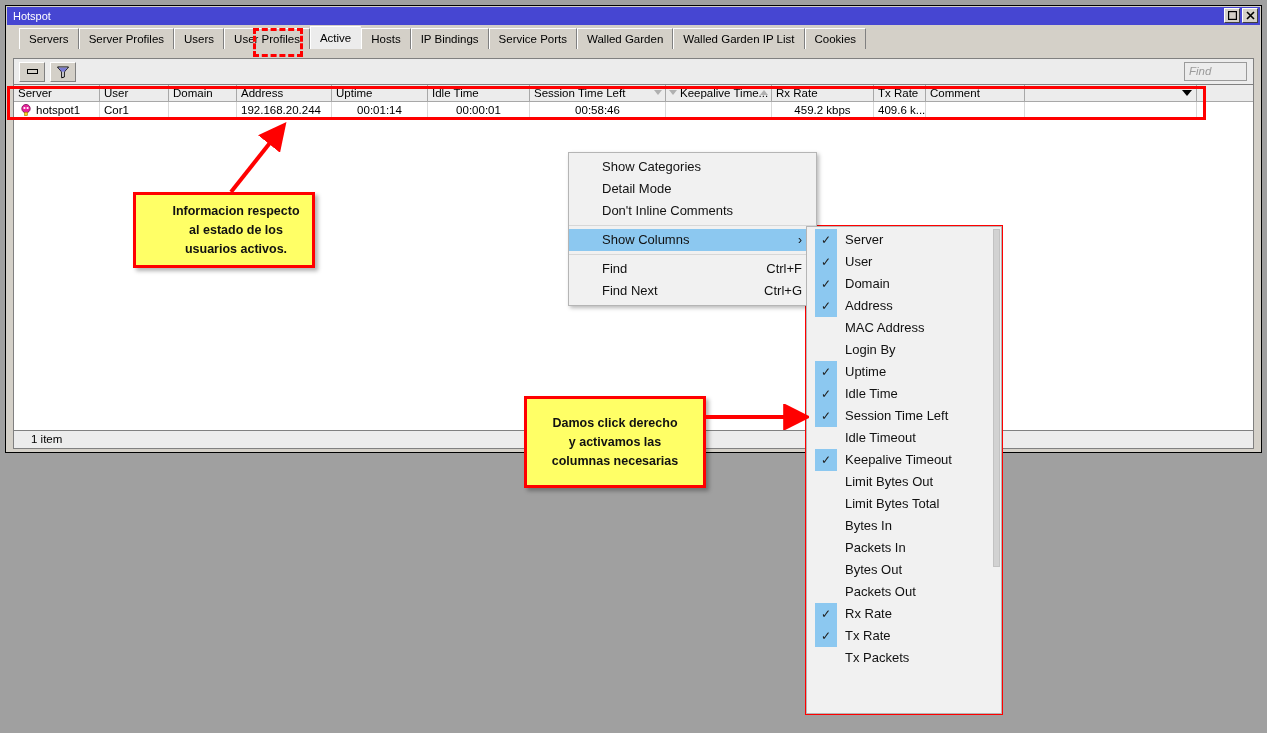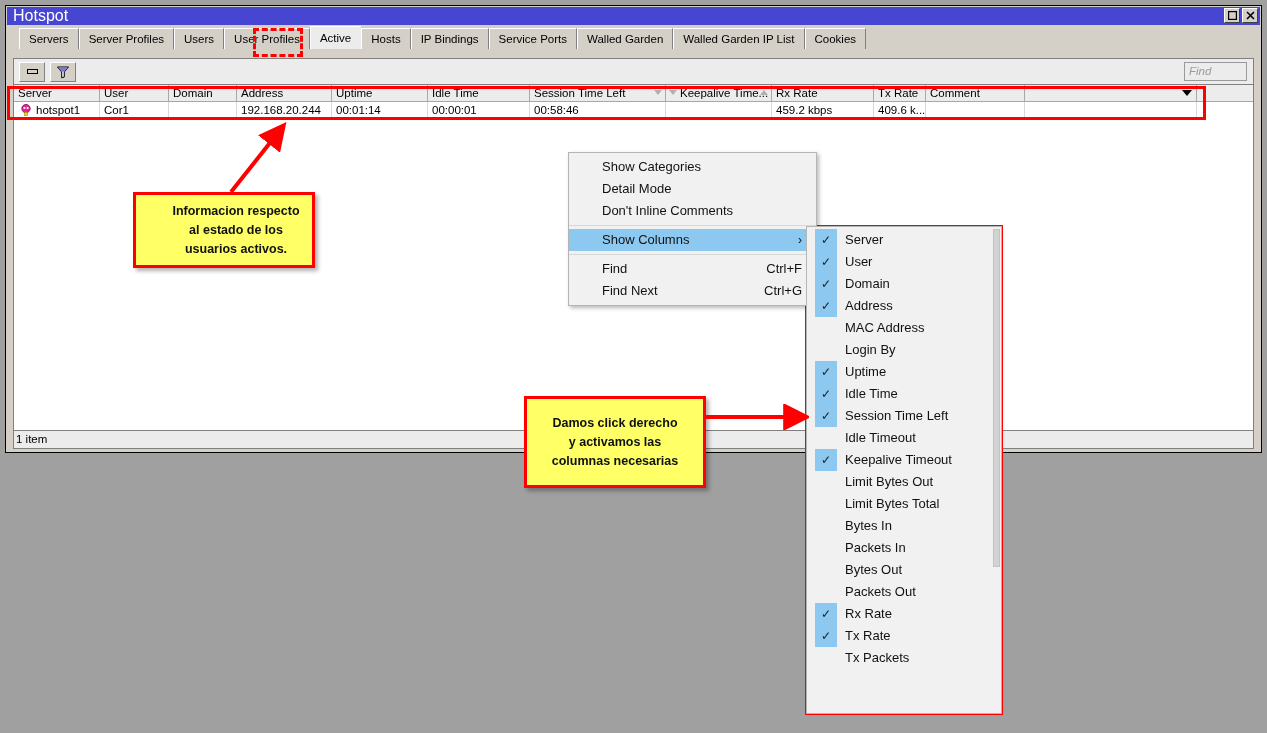--- a/index.html
+++ b/index.html
@@ -17,21 +17,21 @@
     width: 1257px; height: 448px;
     background: #d4d0c8;
     border: 1px solid #000;
     box-sizing: border-box;
   }
   .titlebar {
     position: absolute; left: 1px; top: 1px;
     width: 1253px; height: 18px;
     background: #4646d2;
     color: #ffffff;
-    font-size: 16px;
+    font-size: 11px;
     line-height: 18px;
     padding-left: 6px;
     box-sizing: border-box;
     user-select: none;
   }
   .titlebar-buttons {
     position: absolute; right: 2px; top: 1px;
     display: flex; gap: 2px;
   }
   .tbtn {
@@ -166,21 +166,21 @@
   .datarow .cell {
     font-size: 11.5px;
     line-height: 16px;
     color: #000;
     border-right: 1px solid #d8d8d8;
     padding: 0 4px;
     box-sizing: border-box;
     white-space: nowrap;
     overflow: hidden;
   }
-  .cell.num { text-align: left; }
+  .cell.num { text-align: center; }
   .server-cell { display: flex; align-items: center; gap: 4px; padding-left: 6px !important; }
   .hs-icon { width: 12px; height: 12px; flex: 0 0 12px; }
   .dropdown-arrow {
     width: 0; height: 0;
     border-left: 5px solid transparent;
     border-right: 5px solid transparent;
     border-top: 6px solid #000;
     margin: 5px auto 0;
   }
 
@@ -188,21 +188,21 @@
   .statusbar {
     position: absolute; left: 7px; top: 425px;
     width: 1241px; height: 18px;
     background: #ececec;
     border: 1px solid #808080;
     border-top: none;
     box-sizing: border-box;
     font-size: 11.5px;
     line-height: 17px;
     color: #000;
-    padding-left: 2px;
+    padding-left: 17px;
     display: flex;
   }
 
   
   .red-rect {
     position: absolute;
     border: 3px solid #ff0000;
     box-sizing: border-box;
     pointer-events: none;
   }

